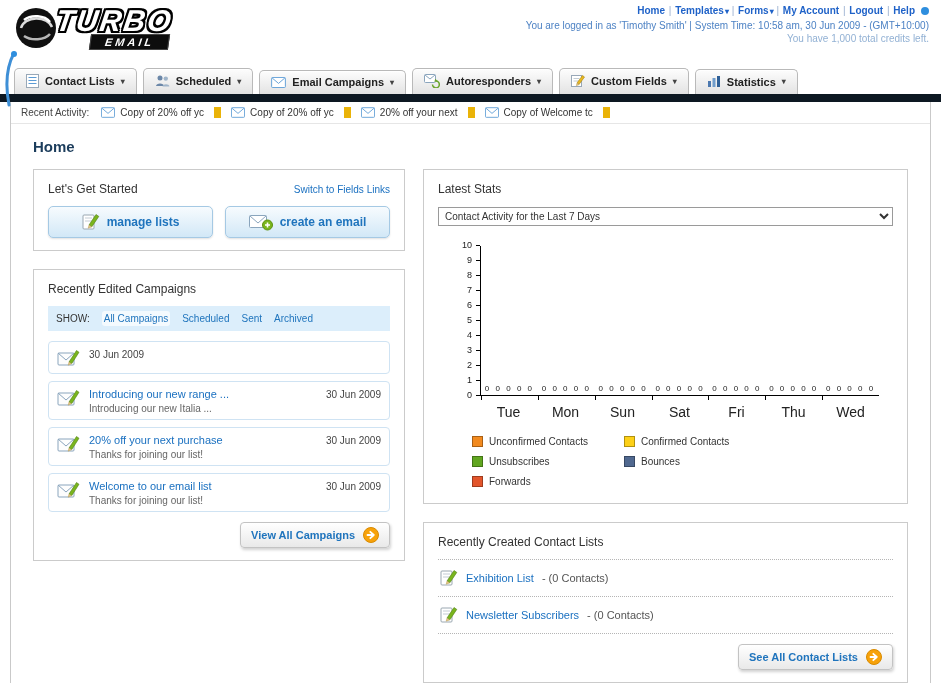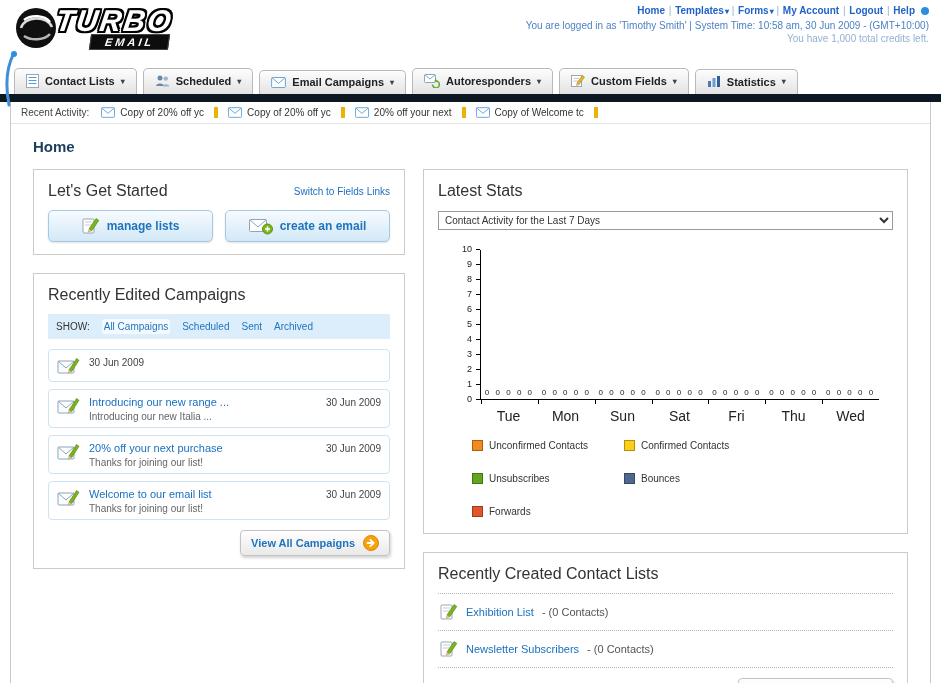--- a/index.html
+++ b/index.html
@@ -46,30 +46,30 @@
     box-shadow:inset 0 1px 0 #fff;
   }
   .tab .caret { color:#444; }
   .dark-bar { height:8px; background:#0d1822; }
 
   
   .content-frame { margin:0 10px; border:1px solid #c9c9c9; border-top:none; background:#fff; min-height:547px; }
 
   .activity-bar { display:flex; align-items:center; gap:10px; padding:5px 10px; font-size:10px; color:#444; border-bottom:1px solid #e6e6e6; }
   .activity-label { margin-right:2px; }
-  .activity-item { display:flex; align-items:center; gap:5px; padding-right:10px; border-right:4px solid #eab308; cursor:pointer; color:#333; }
+  .activity-item { display:flex; align-items:center; gap:5px; padding-right:10px; border-right:7px solid #eab308; cursor:pointer; color:#333; }
 
   .main { padding:14px 22px 20px; }
   .page-title { font-size:15px; font-weight:bold; color:#1c3d5c; margin-bottom:14px; }
   .columns { display:flex; gap:18px; align-items:flex-start; }
   .col-left { width:372px; flex:none; }
   .col-right { flex:1; min-width:0; }
 
   .panel { border:1px solid #cbcbcb; background:#fff; padding:12px 14px; }
-  .panel-title { font-size:16px; color:#333; }
+  .panel-title { font-size:12px; color:#333; }
 
   
   .gs-head { display:flex; justify-content:space-between; align-items:center; margin-bottom:10px; }
   .gs-link { font-size:10px; }
   .gs-buttons { display:flex; gap:12px; }
   .gs-btn {
     flex:1; display:flex; align-items:center; justify-content:center; gap:7px; height:32px;
     border:1px solid #a5c9e4; border-radius:5px; background:linear-gradient(#f7fbfe,#d2e8f7);
     color:#1f74bd; font-weight:bold; font-size:12px; cursor:pointer; box-shadow:0 1px 2px rgba(0,0,0,.12);
   }
@@ -99,21 +99,21 @@
   .chart-area { display:flex; }
   .y-axis { width:28px; position:relative; height:150px; flex:none; }
   .ytick-label { position:absolute; right:8px; font-size:9px; color:#222; line-height:1; }
   .ytick-mark { position:absolute; right:0; width:4px; height:1px; background:#000; }
   .plot { flex:1; height:150px; border-left:1px solid #000; border-bottom:1px solid #000; display:flex; position:relative; margin-right:14px; }
   .chart-group { flex:1; position:relative; }
   .zeros { position:absolute; bottom:2px; width:100%; text-align:center; font-size:8px; color:#222; letter-spacing:2px; white-space:nowrap; }
   .xtick { position:absolute; bottom:-5px; left:0; width:1px; height:5px; background:#000; }
   .x-labels { display:flex; margin:0 14px 0 28px; }
   .x-label { flex:1; text-align:center; font-size:14px; color:#222; padding-top:8px; }
-  .legend { display:flex; flex-wrap:wrap; margin:16px 0 4px 34px; row-gap:22px;text-align:center; }
+  .legend { display:flex; flex-wrap:wrap; margin:16px 0 4px 34px; row-gap:9px;text-align:center; }
   .legend-item { width:152px; display:flex; align-items:center; gap:6px; font-size:10px; color:#333; }
   .swatch { width:11px; height:11px; border:1px solid rgba(0,0,0,.3); flex:none; }
 
   
   .contact-panel { margin-top:18px; }
   .cl-list { border-top:1px dotted #b5b5b5; margin-top:10px; }
   .cl-item { display:flex; align-items:center; gap:8px; padding:9px 2px; border-bottom:1px dotted #b5b5b5; font-size:11px; }
   .cl-suffix { color:#555; }
 
   .icon { display:inline-flex; align-items:center; line-height:0; flex:none; }

